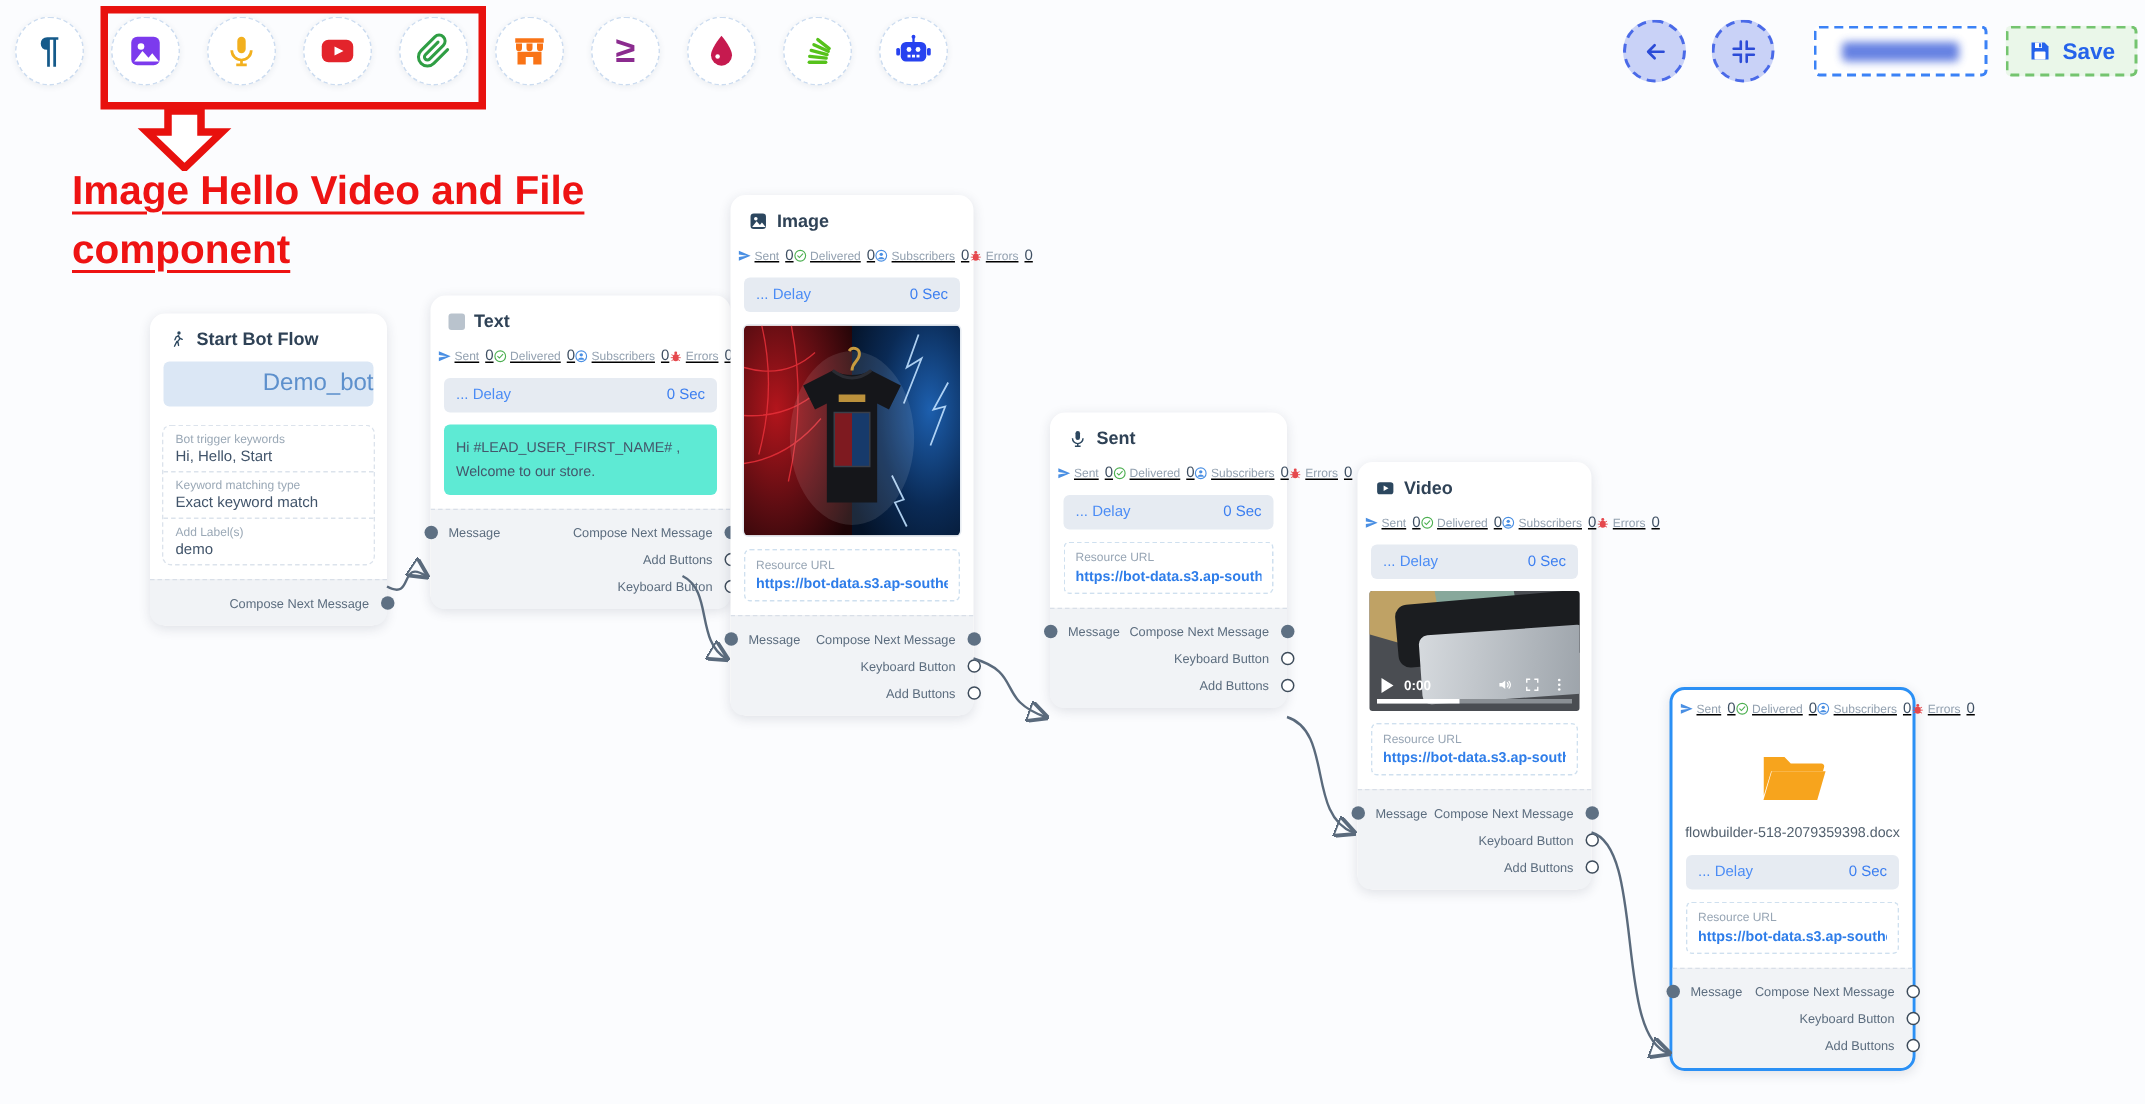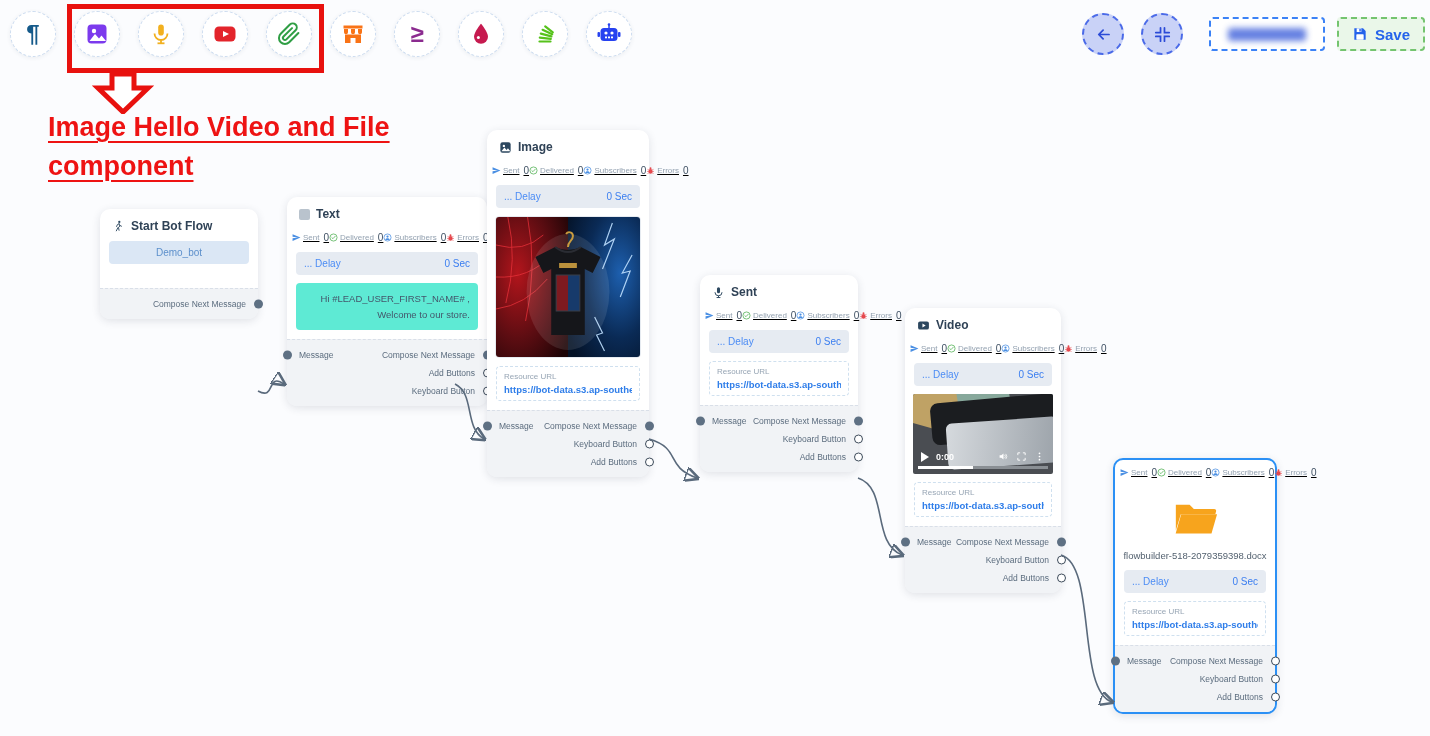--- a/index.html
+++ b/index.html
@@ -37,21 +37,21 @@
   .anno-text div { text-decoration:underline; text-decoration-thickness:2px; text-underline-offset:5px; display:inline-block; }
 
   
   #edges { position:absolute; left:0; top:0; width:1430px; height:736px; z-index:3; pointer-events:none; }
   #edges path { fill:none; stroke:#5a6a7c; stroke-width:1.6px; }
 
   
   .node { position:absolute; background:#fff; border-radius:10px; z-index:2;
           box-shadow:0 2px 8px rgba(35,50,70,.13); font-size:10px; }
   .n-start { left:100px; top:209px; width:158px; }
-  .n-text  { left:287px; top:197px; width:200px;text-align:right; }
+  .n-text  { left:287px; top:197px; width:200px; }
   .n-image { left:487px; top:130px; width:162px; }
   .n-audio { left:700px; top:275px; width:158px; }
   .n-video { left:905px; top:308px; width:156px; }
   .n-file  { left:1113px; top:458px; width:164px; border:2px solid #2b90f5; }
 
   .node-header { display:flex; align-items:center; gap:6px; padding:10px 12px 4px;
                  font-size:12px; font-weight:bold; color:#2f4256; }
   .node-header svg { width:13px; height:13px; color:#2c475f; }
   .sq-icon { width:11px; height:11px; background:#b9c3cd; border-radius:2px; }
 
@@ -79,22 +79,22 @@
   .frow { position:relative; display:flex; justify-content:flex-end; align-items:center;
           height:14px; font-size:8.5px; color:#5b6c7e; }
   .frow.first { justify-content:space-between; }
   .port { position:absolute; width:9px; height:9px; border-radius:50%; top:50%;
           transform:translateY(-50%); cursor:crosshair; }
   .port.r { right:-16.5px; } .port.l { left:-16.5px; }
   .filled { background:#5e7083; }
   .hollow { background:#fff; border:1.6px solid #3e4c5b; width:9px; height:9px; }
 
   
-  .pill { margin:4px 9px 24px; background:#dbe7f5; color:#5d90cc; border-radius:4px;
-          text-align:center; padding:6px 0; font-size:10px; cursor:pointer; }
+  .pill { margin:4px 9px 12px; background:#dbe7f5; color:#5d90cc; border-radius:4px;
+          text-align:right; padding:6px 0; font-size:16px; cursor:pointer; }
   .fields { margin:0 8px 2px; border:1px dashed #dce3ec; border-radius:6px; }
   .field { padding:4px 8px; }
   .field + .field { border-top:1px dashed #dce3ec; }
   .f-label { font-size:8px; color:#9aa8b6; }
   .f-value { font-size:10px; color:#41546a; margin-top:2px; }
 
   
   .img-preview { margin:8px 8px 0; height:142px; border:1px solid #e6ebf1; border-radius:4px; overflow:hidden; }
   .img-preview svg { width:100%; height:100%; display:block; }
 
@@ -344,20 +344,34 @@
   </div>
 
   <div class="node n-start">
     <div class="node-header">
       <svg>
           <use href="#i-walker"></use>
         </svg>
       <span>Start Bot Flow</span>
     </div>
     <div class="pill">Demo_bot</div>
+    <div class="fields">
+      <div class="field">
+        <div class="f-label">Bot trigger keywords</div>
+        <div class="f-value">Hi, Hello, Start</div>
+      </div>
+      <div class="field">
+        <div class="f-label">Keyword matching type</div>
+        <div class="f-value">Exact keyword match</div>
+      </div>
+      <div class="field">
+        <div class="f-label">Add Label(s)</div>
+        <div class="f-value">demo</div>
+      </div>
+    </div>
     <div class="footer">
       <div class="frow">
         <span>Compose Next Message</span>
         <span class="port r filled" id="po-start"></span>
       </div>
     </div>
   </div>
 
   <div class="node n-text">
     <div class="node-header">

